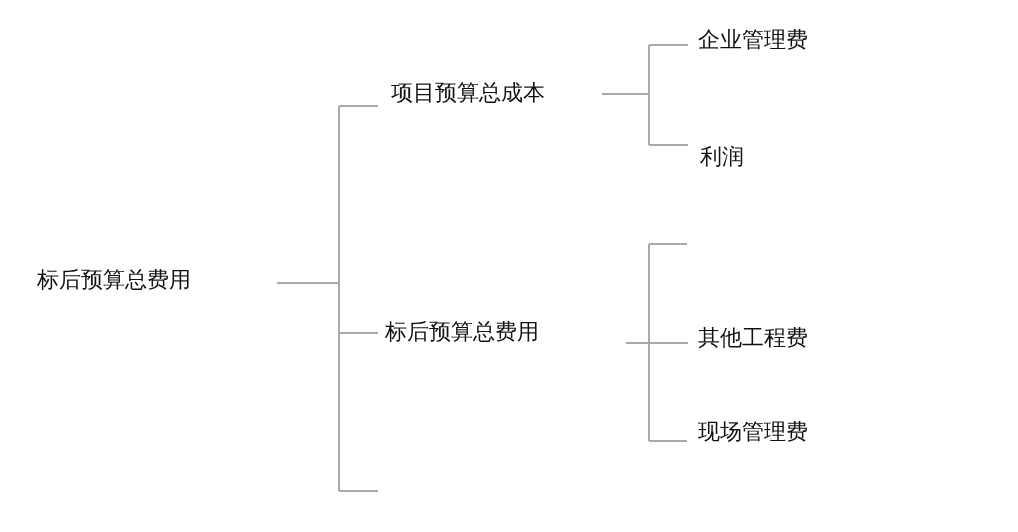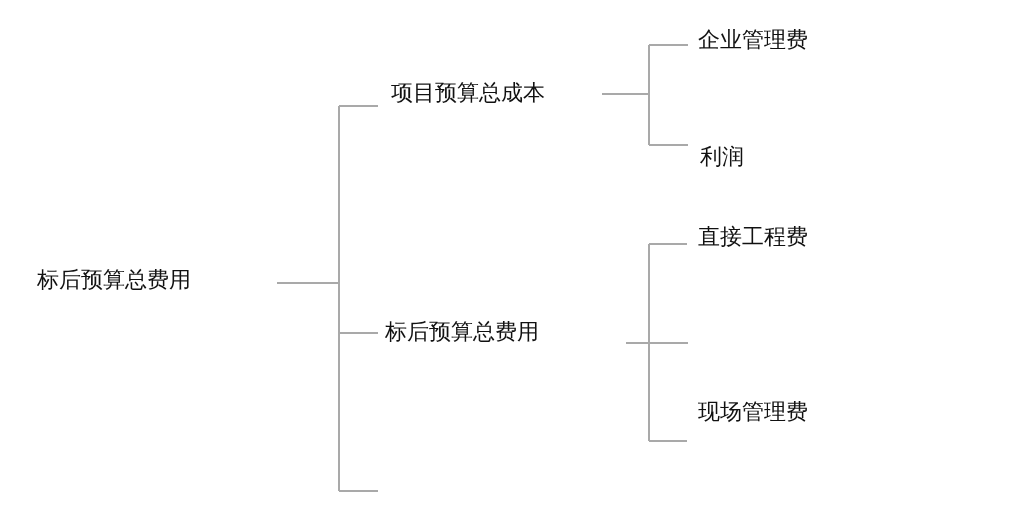--- a/index.html
+++ b/index.html
@@ -33,21 +33,21 @@
   }
   
   .n-root   { left: 37px;  top: 281px; }
   .n-l2-0   { left: 391px; top: 94px;  }
   .n-l2-1   { left: 385px; top: 333px; }
   .n-l2-2   { left: 387px; top: 494px; }
   .n-l3-0   { left: 698px; top: 41px;  }
   .n-l3-1   { left: 700px; top: 138px; margin-top: 20px; }
   .n-l3-2   { left: 698px; top: 238px; }
   .n-l3-3   { left: 698px; top: 339px; }
-  .n-l3-4   { left: 698px; top: 413px; }
+  .n-l3-4   { left: 698px; top: 433px; }
 </style>
 </head>
 <body>
 
 <div class="stage">
 
   <svg class="connector-layer" viewBox="0 0 1018 532" shape-rendering="crispEdges">
     <g fill="none" stroke-width="1.8" stroke="#a9a9a9">
 
       <line x1="277" y1="283" x2="339" y2="283"></line>
@@ -70,16 +70,16 @@
     </g>
   </svg>
 
   <div class="node n-root">标后预算总费用</div>
 
   <div class="node n-l2-0">项目预算总成本</div>
   <div class="node n-l2-1">标后预算总费用</div>
 
   <div class="node n-l3-0">企业管理费</div>
   <div class="node n-l3-1">利润</div>
-  <div class="node n-l3-2">直接工程费</div>
+  <div class="node n-l3-3">其他工程费</div>
   <div class="node n-l3-4">现场管理费</div>
 
 </div>
 
 </body></html>

